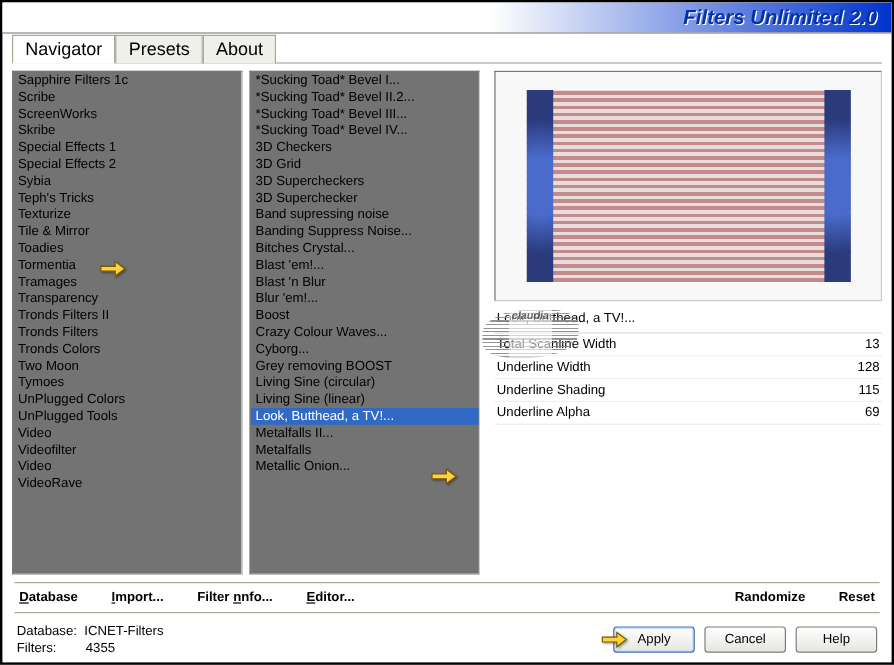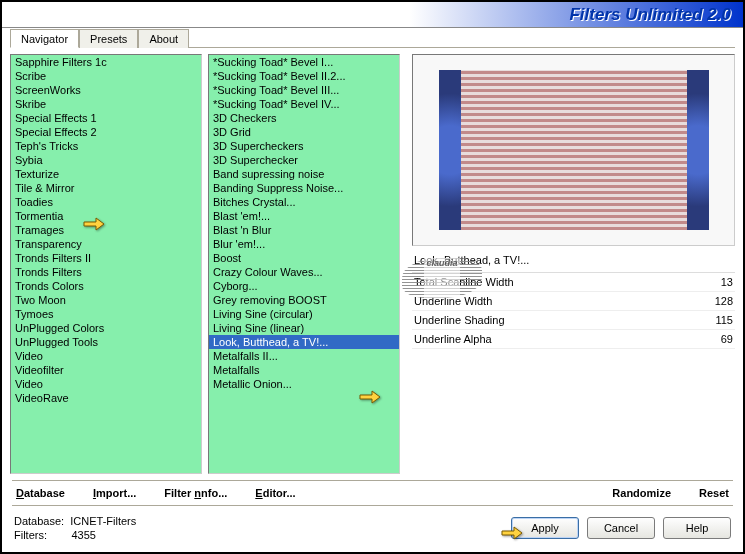--- a/index.html
+++ b/index.html
@@ -1,23 +1,23 @@
 <!DOCTYPE html>
 <html><head>
 <meta charset="utf-8">
 <style>
 * { box-sizing: border-box; margin: 0; padding: 0; font-family: "Segoe UI", Tahoma, sans-serif; }
 body { width: 745px; height: 554px; background: #fff; border: 2px solid #000; position: relative; overflow: hidden; }
 .titlebar { height: 26px; background: linear-gradient(to right, #fff 0%, #fff 55%, #0033cc 100%); display: flex; align-items: center; justify-content: flex-end; padding-right: 12px; border-bottom: 1px solid #888; }
 .titlebar .title { font-weight: bold; font-style: italic; font-size: 17px; color: #0033aa; text-shadow: 1px 1px 0 #fff; }
 .tabs { display: flex; border-bottom: 1px solid #aca899; margin: 0 8px; }
-.tab { padding: 3px 10px 2px; font-size: 11px; border: 1px solid #aca899; border-bottom: none; background: #f0f0ea; margin-right: 0; position: relative; top: 1px; cursor: pointer; }
+.tab { padding: 3px 10px 2px; font-size: 15px; border: 1px solid #aca899; border-bottom: none; background: #f0f0ea; margin-right: 0; position: relative; top: 1px; cursor: pointer; }
 .tab.sel { background: #fff; border-bottom: 1px solid #fff; }
 .main { display: flex; padding: 6px 8px 0 8px; height: 426px; }
-.listcol { width: 192px; border: 1px inset #ccc; background: #86efac; overflow: hidden; position: relative; margin-right: 6px; }
+.listcol { width: 192px; border: 1px inset #ccc; background: #737373; overflow: hidden; position: relative; margin-right: 6px; }
 .listcol .scroll { overflow-y: scroll; overflow-x: hidden; height: 100%; }
 .listcol .item { font-size: 11px; padding: 1px 4px; white-space: nowrap; cursor: pointer; color: #000; }
 .listcol .item.sel { background: #316ac5; color: #fff; }
 .preview-col { flex: 1; display: flex; flex-direction: column; padding-left: 6px; }
 .prev-box { border: 1px inset #ccc; height: 192px; background: #f8f8f8; display: flex; align-items: center; justify-content: center; margin-bottom: 4px; overflow: hidden; position: relative; }
 .prev-img { width: 270px; height: 160px; background: repeating-linear-gradient(0deg, #c28a8a 0 3px, #e8dcdc 3px 6px); position: relative; }
 .prev-img::before, .prev-img::after { content: ""; position: absolute; top: 0; bottom: 0; width: 22px; background: radial-gradient(circle at center, #4a6acc 30%, #2a3a7a 70%); }
 .prev-img::before { left: 0; } .prev-img::after { right: 0; }
 .filter-name-row { display: flex; align-items: center; font-size: 11px; padding: 4px 2px 6px; border-bottom: 1px solid #ddd; }
 .params { flex: 1; }
@@ -57,22 +57,22 @@
 
 <div class="main">
   <div class="listcol">
     <div class="scroll" id="cat-scroll">
         <div class="item">Sapphire Filters 1c</div>
         <div class="item">Scribe</div>
         <div class="item">ScreenWorks</div>
         <div class="item">Skribe</div>
         <div class="item">Special Effects 1</div>
         <div class="item">Special Effects 2</div>
+        <div class="item">Sybia</div>
         <div class="item">Teph's Tricks</div>
-        <div class="item">Sybia</div>
         <div class="item">Texturize</div>
         <div class="item">Tile &amp; Mirror</div>
         <div class="item">Toadies</div>
         <div class="item">Tormentia</div>
         <div class="item">Tramages</div>
         <div class="item">Transparency</div>
         <div class="item">Tronds Filters II</div>
         <div class="item">Tronds Filters</div>
         <div class="item">Tronds Colors</div>
         <div class="item">Two Moon</div>

